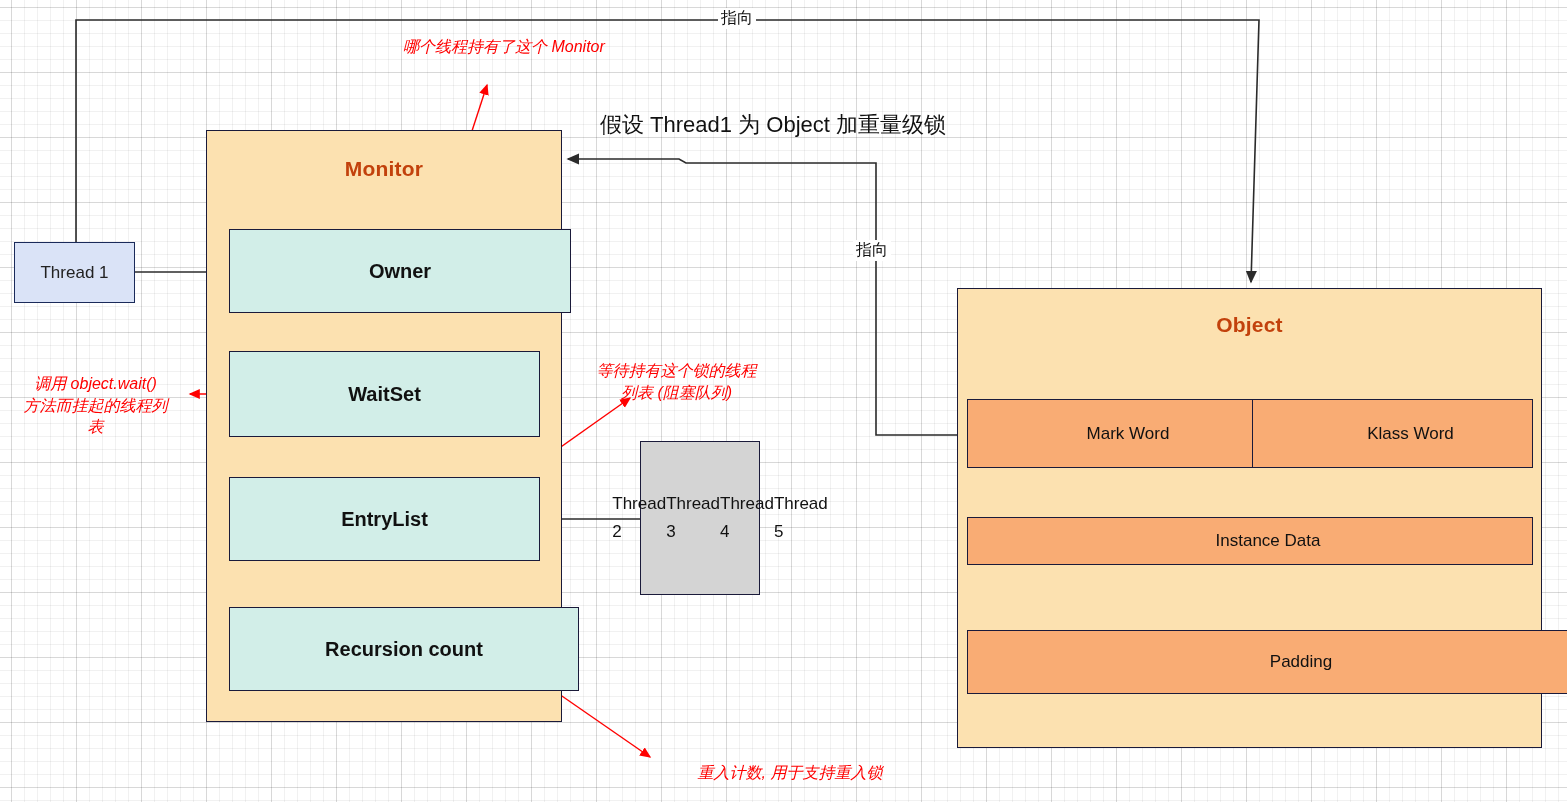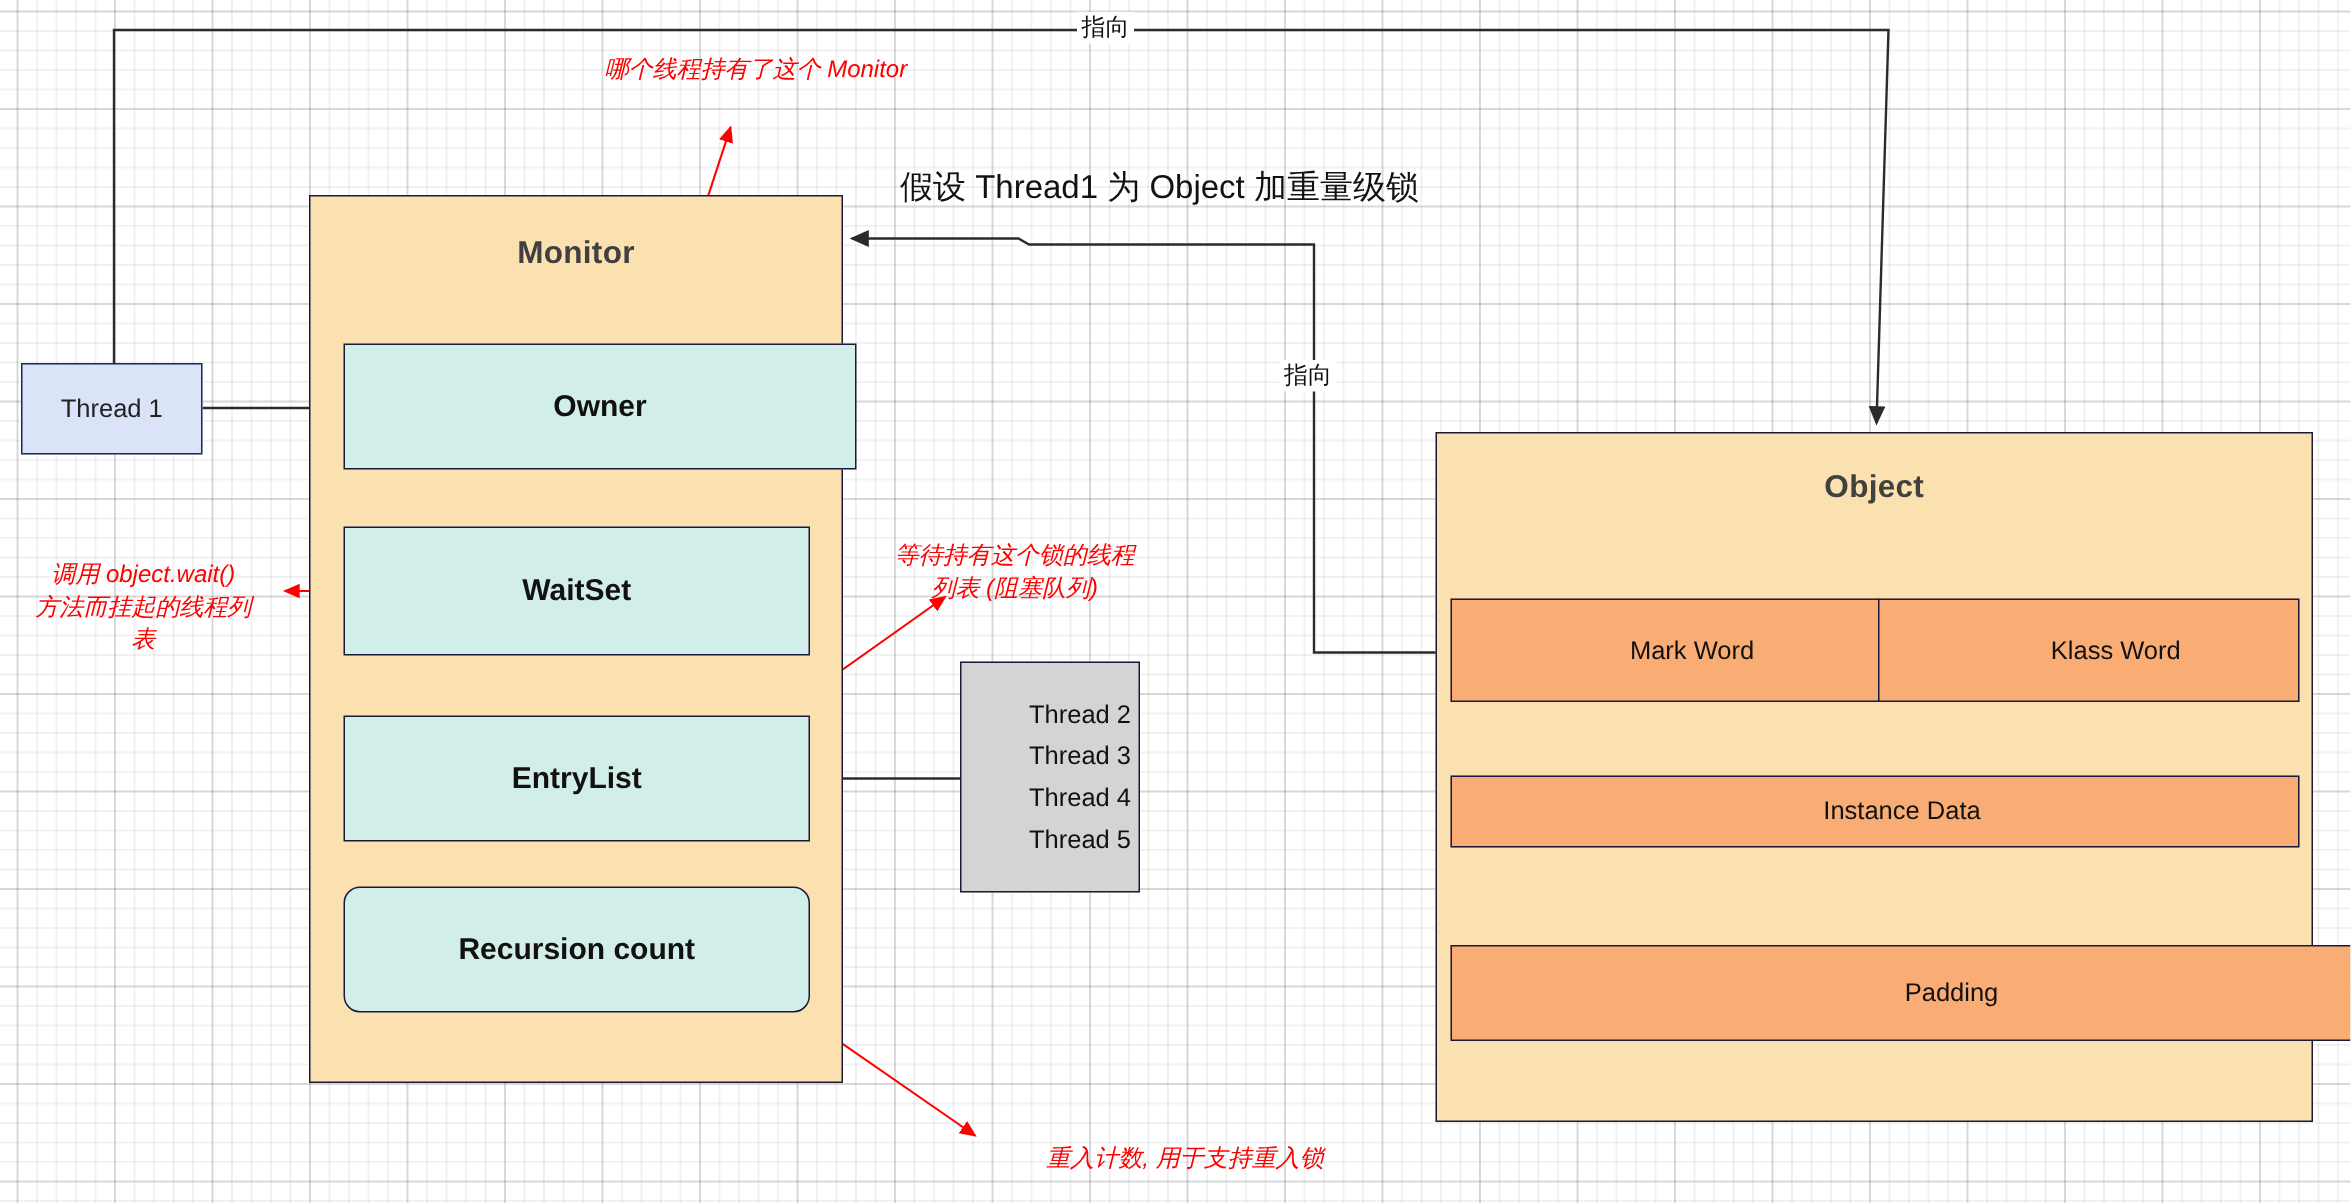--- a/index.html
+++ b/index.html
@@ -21,21 +21,21 @@
   .monitor-box{
     left:206px;top:130px;width:356px;height:592px;
     background:#fce1b0;border:1.5px solid #1a1a3a;
   }
   .object-box{
     left:957px;top:288px;width:585px;height:460px;
     background:#fce1b0;border:1.5px solid #1a1a3a;
   }
   .group-title{
     position:absolute;left:0;right:0;text-align:center;
-    font-weight:bold;font-size:21px;color:#404040;letter-spacing:.2px;
+    font-weight:bold;font-size:21px;color:#c2410c;letter-spacing:.2px;
   }
   .mint{
     position:absolute;box-sizing:border-box;
     background:#d2eee8;border:1.5px solid #1a1a3a;
     display:flex;align-items:center;justify-content:center;
     font-weight:bold;font-size:20px;color:#111;
   }
   .orange{
     position:absolute;box-sizing:border-box;
     background:#f9ac74;border:1.5px solid #1a1a3a;
@@ -44,21 +44,21 @@
   }
   .thread1{
     position:absolute;left:14px;top:242px;width:121px;height:61px;
     box-sizing:border-box;background:#dae3f7;border:1.5px solid #1a2a5a;
     display:flex;align-items:center;justify-content:center;
     font-size:17px;color:#222;
   }
   .threadlist{
     position:absolute;left:640px;top:441px;width:120px;height:154px;
     box-sizing:border-box;background:#d4d4d4;border:1.5px solid #1a1a3a;
-    display:flex;flex-direction:column;align-items:center;justify-content:center;
+    display:flex;flex-direction:row;align-items:center;justify-content:center;
     font-size:17px;color:#111;line-height:1.63;padding-left:40px;
   }
   .note{
     position:absolute;color:#ff0000;font-size:16px;line-height:1.35;text-align:center;
     white-space:pre-line;
     font-style:italic;
   }
   .plain-label{
     position:absolute;color:#111;font-size:16px;background:#fff;padding:0 3px;
   }
@@ -116,21 +116,21 @@
     </div>
 
     <div class="mint" style="left:22px;top:220px;width:311px;height:86px;">
       <span>WaitSet</span>
     </div>
 
     <div class="mint" style="left:22px;top:346px;width:311px;height:84px;">
       <span>EntryList</span>
     </div>
 
-    <div class="mint" style="left:22px;top:460px;width:311px;height:84px;border-radius:11px;">
+    <div class="mint" style="left:22px;top:476px;width:350px;height:84px;">
       <span>Recursion count</span>
     </div>
   </div>
 
   <div class="threadlist">
     <div>Thread 2</div>
     <div>Thread 3</div>
     <div>Thread 4</div>
     <div>Thread 5</div>
   </div>

